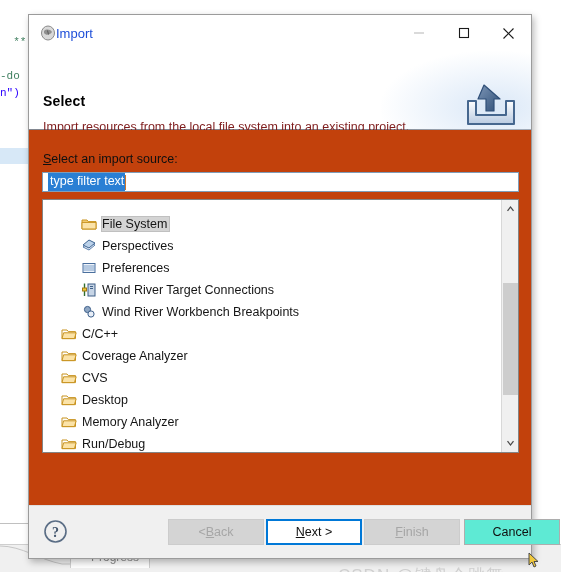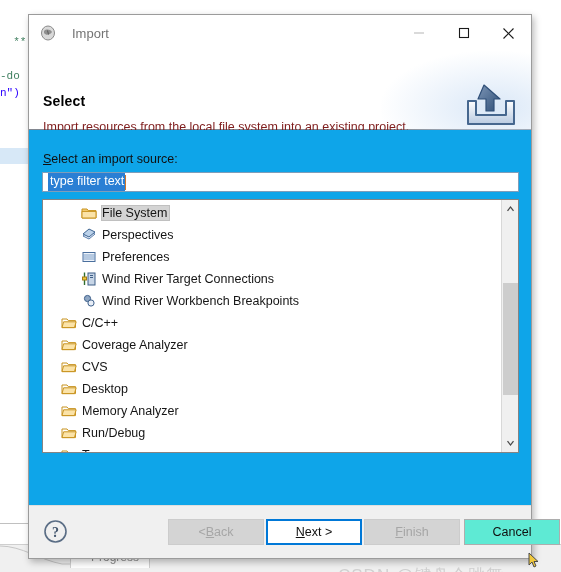--- a/index.html
+++ b/index.html
@@ -114,23 +114,23 @@
     flex: 0 0 auto;
     position: relative;
   }
   .title-icon {
     margin-left: 11px;
     width: 16px;
     height: 16px;
     flex: 0 0 auto;
   }
   .title-text {
-    margin-left: 16px;
+    margin-left: 0;
     font-size: 13px;
-    color: #737373;
+    color: #1d4ed8;
   }
   .win-btns {
     margin-left: auto;
     display: flex;
     height: 36px;
   }
   .win-btn {
     width: 45px;
     height: 36px;
     display: flex;
@@ -176,21 +176,21 @@
     top: 0;
     width: 150px;
     height: 95px;
     background: radial-gradient(ellipse at 75% 60%, rgba(206,224,245,0.75) 0%, rgba(255,255,255,0) 72%);
     pointer-events: none;
   }
 
   
   .body {
     flex: 1 1 auto;
-    background: #0ea5e9;
+    background: #c2410c;
     position: relative;
     text-decoration: underline;
   }
   .label-src {
     position: absolute;
     left: 14px;
     top: 22px;
     font-size: 12.5px;
     color: #101010;
   }
@@ -232,21 +232,21 @@
     background: #ffffff;
     border: 1px solid #848484;
     box-sizing: border-box;
     overflow: hidden;
   }
   .tree-list {
     position: absolute;
     left: 0; top: 0;
     right: 17px;
     bottom: 0;
-    padding-top: 2px;
+    padding-top: 13px;
     overflow: hidden;
     text-align: right;
   }
   .tree-item {
     height: 22px;
     display: flex;
     align-items: center;
     font-size: 12.5px;
     color: #151515;
     padding-left: 0;

